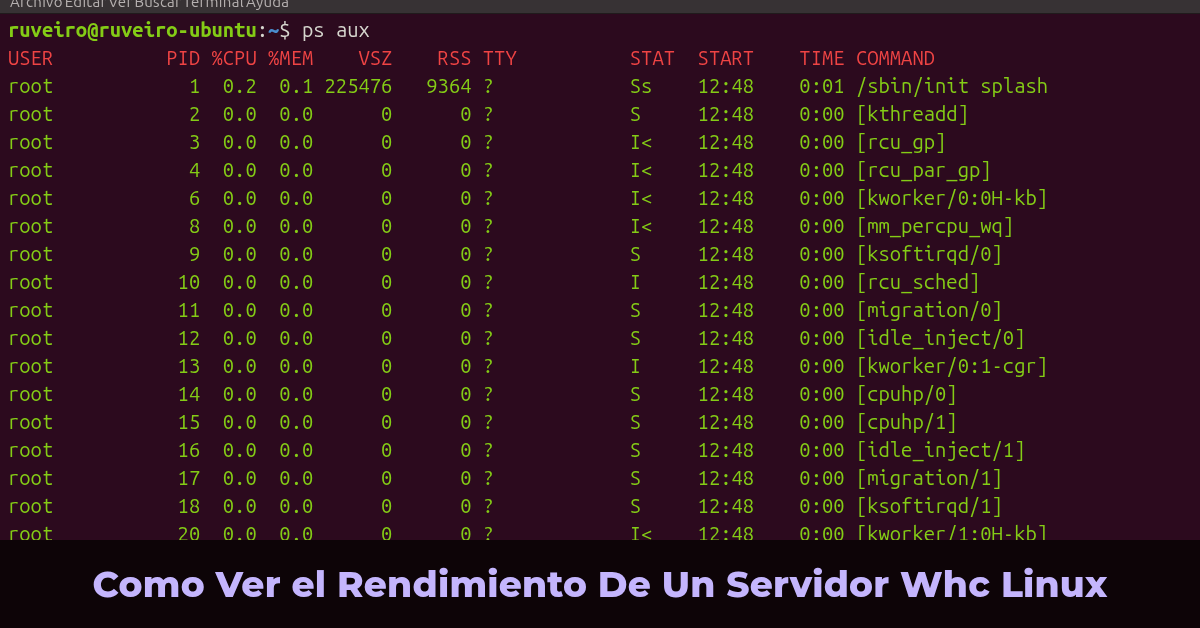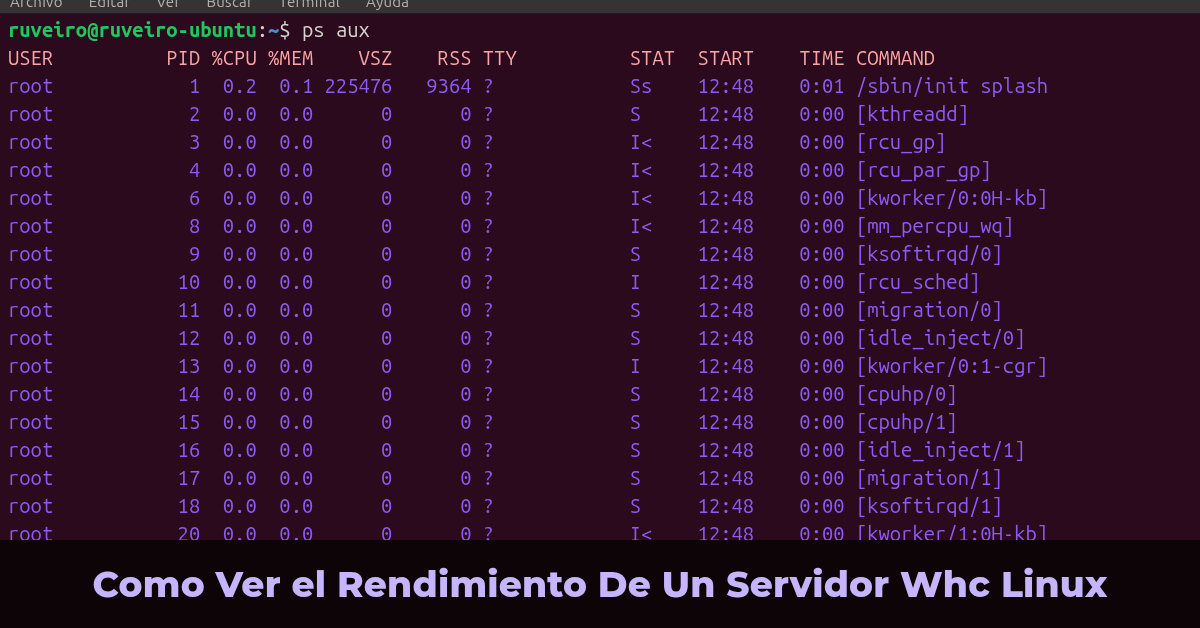--- a/index.html
+++ b/index.html
@@ -11,42 +11,42 @@
     overflow: hidden;
     position: relative;
   }
   .menubar {
     background: #3a3a38;
     color: #cfcfcb;
     font-family: 'Ubuntu', 'DejaVu Sans', sans-serif;
     font-size: 15px;
     padding: 2px 10px 4px 10px;
     display: flex;
-    gap: 26px;
+    gap: 2px;
     border-bottom: 1px solid #1e1e1c;
     height: 14px;
     overflow: hidden;
     align-items: flex-end;
     opacity: 0.85;
   }
   .menubar span { line-height: 1; letter-spacing: 0.3px;}
   .term {
     padding: 2px 8px 0 8px;
     color: #d6d6ce;
     font-size: 20.2px;
     line-height: 28px;
     letter-spacing: 0.0px;
     white-space: pre;
   }
-  .prompt-user { color: #22c55e; font-weight: bold; }
+  .prompt-user { color: #84cc16; font-weight: bold; }
   .prompt-path { color: #4a8ecf; font-weight: bold; }
   .prompt-colon { color: #d6d6ce; }
   .cmd { color: #d6d6ce; }
-  .hdr { color: #fca5a5; }
-  .row { color: #8b5cf6; }
+  .hdr { color: #ef4444; }
+  .row { color: #84cc16; }
   .caption {
     position: absolute;
     bottom: 0;
     left: 0;
     right: 0;
     height: 88px;
     background: #0d0407;
     display: flex;
     align-items: center;
     justify-content: center;

